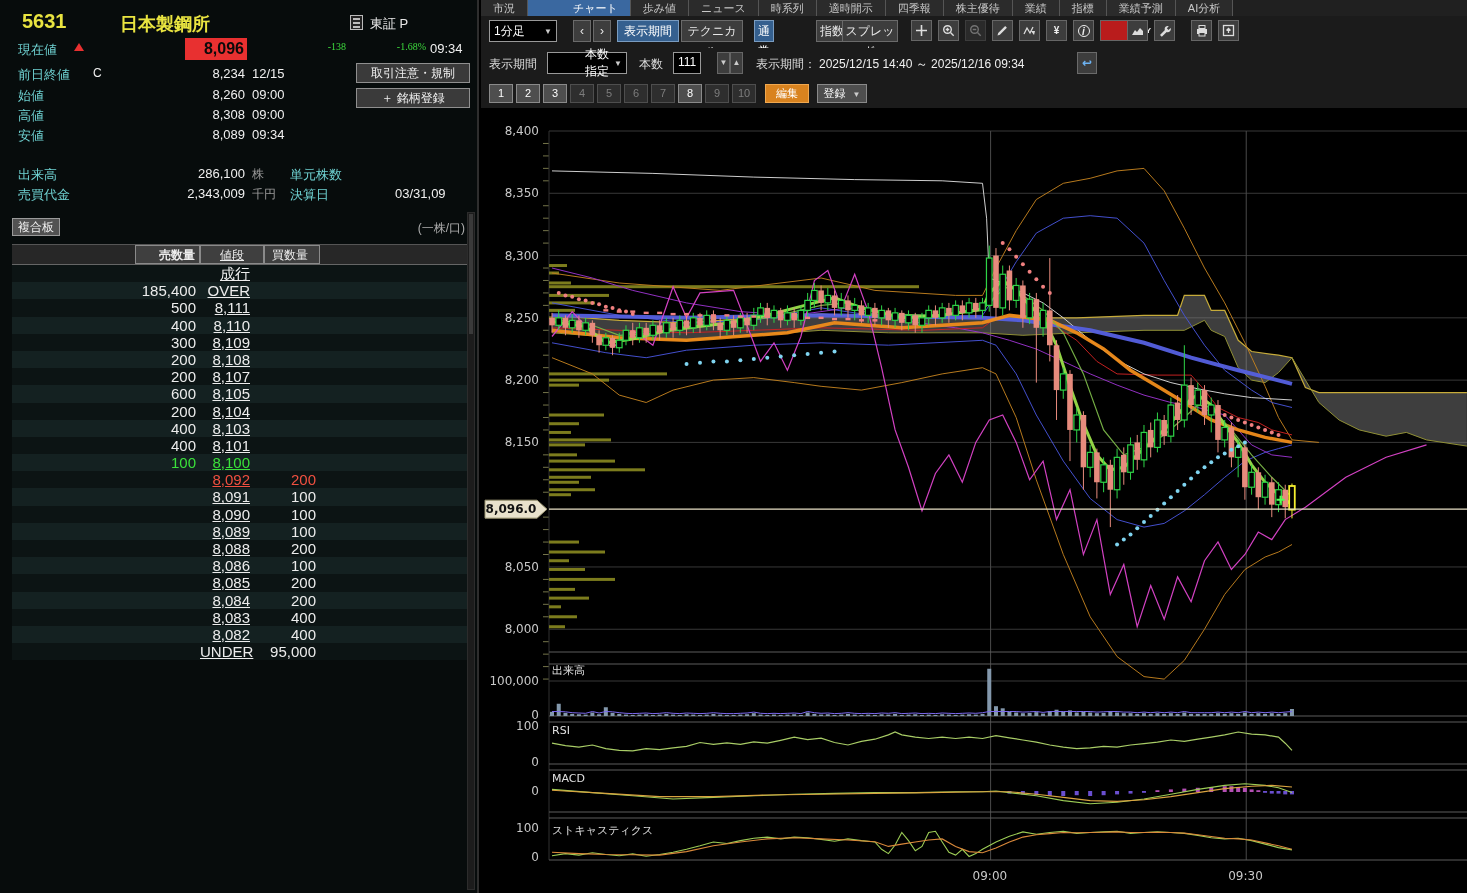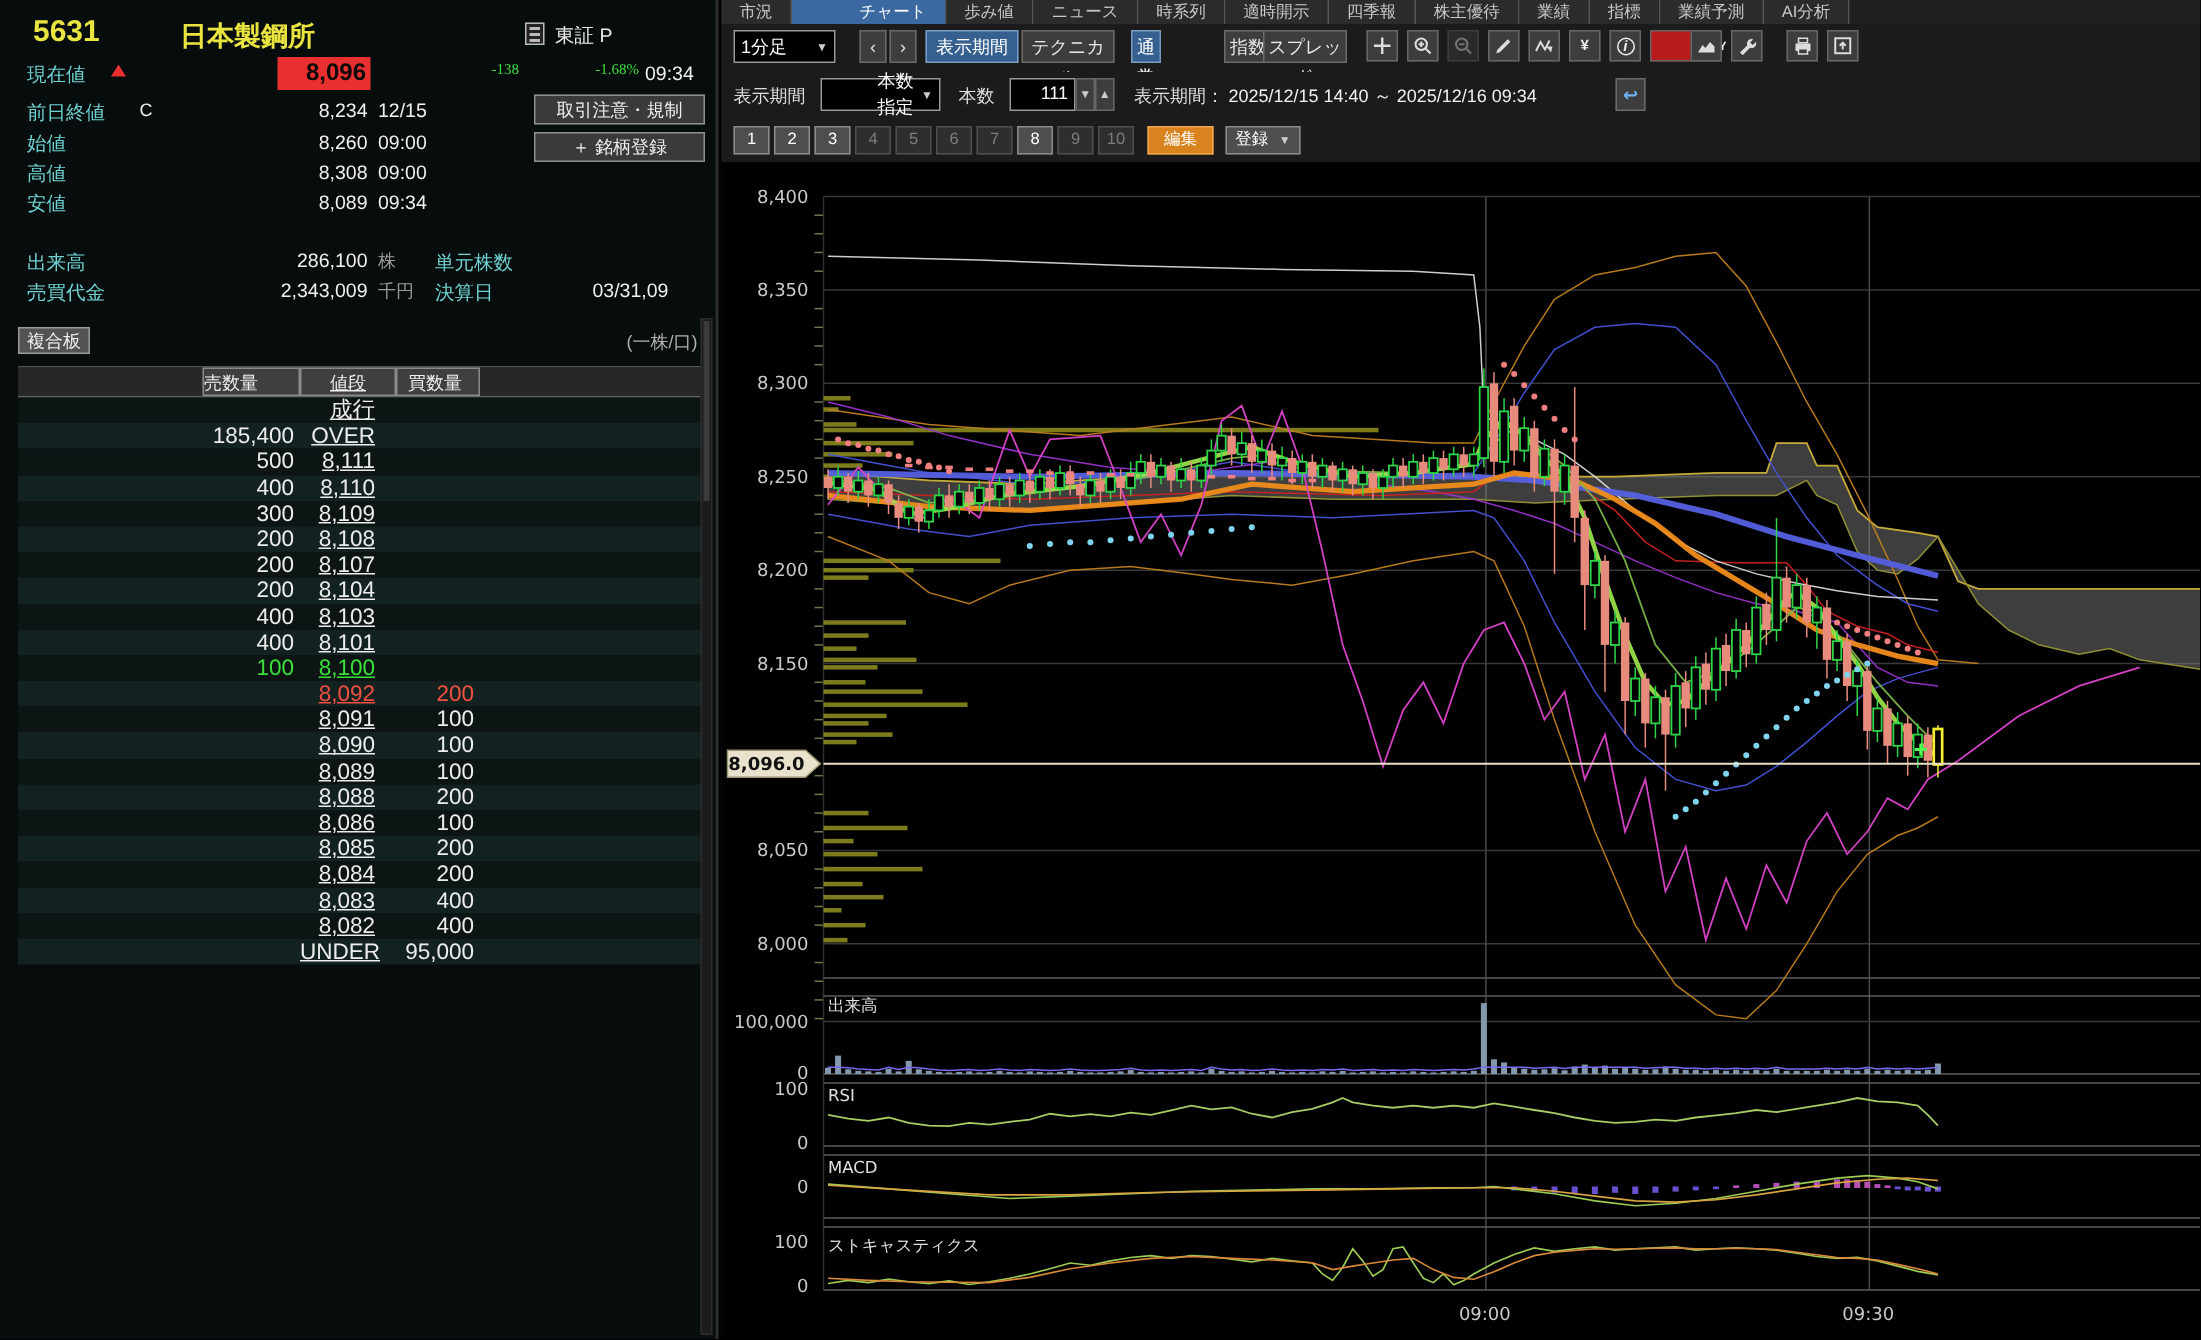--- a/index.html
+++ b/index.html
@@ -128,21 +128,21 @@
       <span class="lp-label" style="position:absolute;left:290px;">決算日</span>
       <span class="lp-val" style="position:absolute;left:395px;width:80px;overflow:hidden;white-space:nowrap;">03/31,09</span>
     </div>
 
     <div class="fukugo">複合板</div>
     <div class="unitnote">(一株/口)</div>
 
     <div class="board">
       <div class="b-head">
         <div class="c0"></div>
-        <div class="hc c-sell" style="text-align:left;">売数量</div>
+        <div class="hc c-sell" style="text-align:right;font-weight:bold;">売数量</div>
         <div class="hc c-price" style="text-align:center;padding-right:0;">値段</div>
         <div class="hc c-buy" style="text-align:center;">買数量</div>
         <div class="c-rest"></div>
       </div>
       <div id="board-rows">
           <div class="b-row ">
             <div class="c0"></div>
             <div class="c-sell"></div>
             <div class="c-price">成行</div>
             <div class="c-buy"></div>
@@ -180,20 +180,27 @@
             <div class="c0"></div>
             <div class="c-sell">200</div>
             <div class="c-price">8,108</div>
             <div class="c-buy"></div>
             <div class="c-rest"></div>
           </div>
           <div class="b-row ">
             <div class="c0"></div>
             <div class="c-sell">200</div>
             <div class="c-price">8,107</div>
+            <div class="c-buy"></div>
+            <div class="c-rest"></div>
+          </div>
+          <div class="b-row ">
+            <div class="c0"></div>
+            <div class="c-sell">600</div>
+            <div class="c-price">8,105</div>
             <div class="c-buy"></div>
             <div class="c-rest"></div>
           </div>
           <div class="b-row ">
             <div class="c0"></div>
             <div class="c-sell">200</div>
             <div class="c-price">8,104</div>
             <div class="c-buy"></div>
             <div class="c-rest"></div>
           </div>
@@ -396,21 +403,21 @@
         </div>
     </div>
 
     <div class="tbar tbar2">
       <span class="lbl" style="left:8px;">表示期間</span>
       <div class="ctl selbox" style="left:66px;width:80px;padding-left:37px;">
           <span>本数指定</span>
           <span class="caret">▼</span>
         </div>
       <span class="lbl" style="left:158px;">本数</span>
-      <div class="ctl numin" style="left:192px;width:44px;">111</div>
+      <div class="ctl numin" style="left:192px;width:28px;">111</div>
       <div class="ctl spin" style="left:236px;">▼</div>
       <div class="ctl spin" style="left:249px;">▲</div>
       <span class="lbl" style="left:275px;">表示期間：</span>
       <span class="lbl" style="left:338px;color:#f0f0f0;">2025/12/15 14:40 ～ 2025/12/16 09:34</span>
       <div class="ctl tbtn" style="left:596px;width:20px;color:#6db3f2;font-weight:bold;">↩</div>
     </div>
 
     <div class="tbar tbar3">
       <div id="numbtns">
           <div class="numbtn on" style="left: 8px;">1</div>

